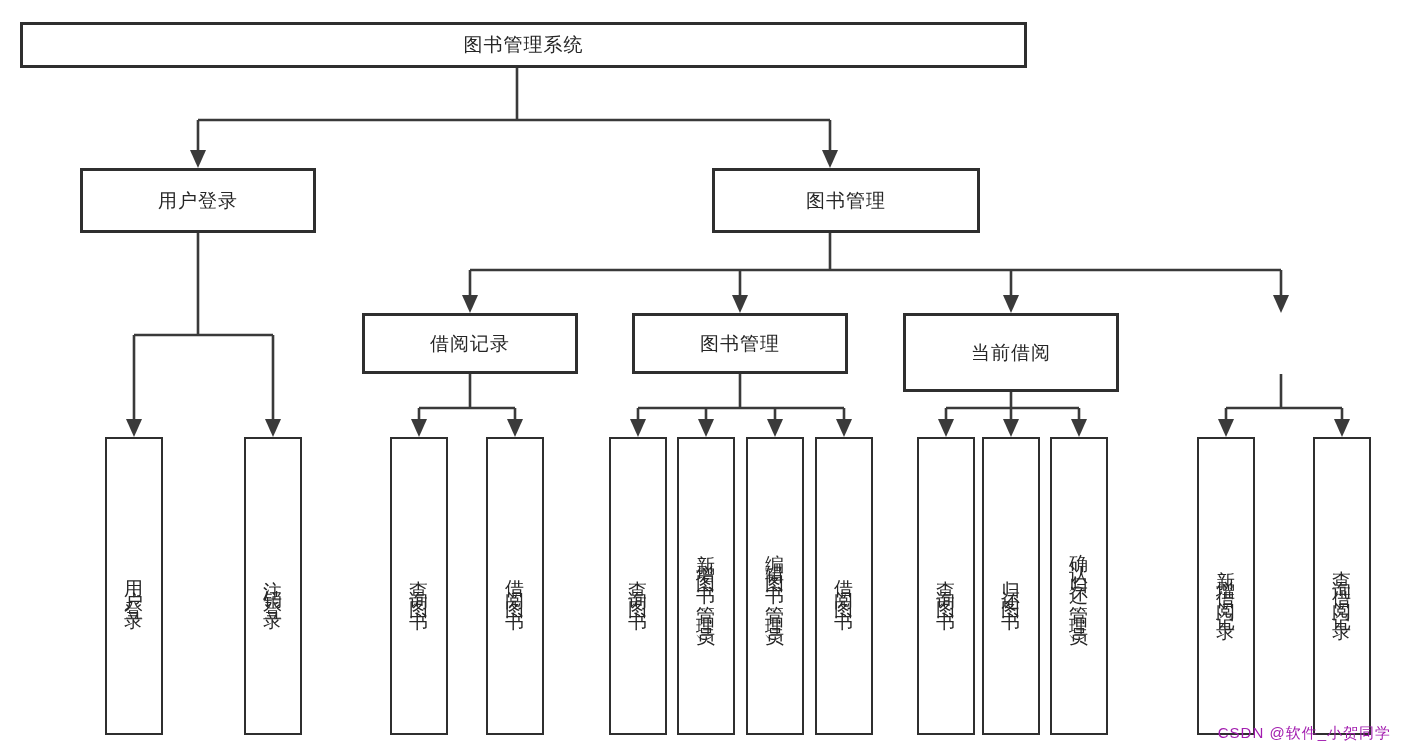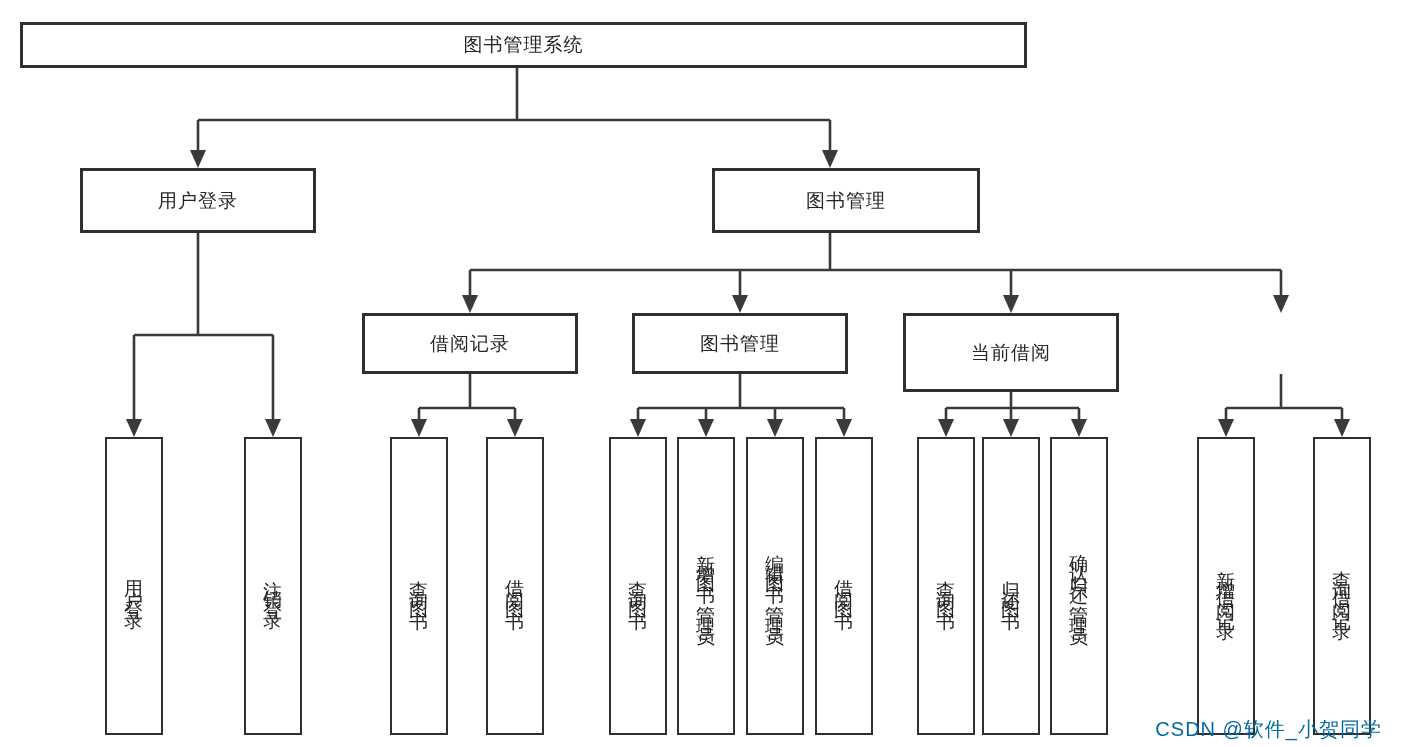--- a/index.html
+++ b/index.html
@@ -37,25 +37,25 @@
   .box.v .lbl {
     writing-mode: vertical-rl;
     text-orientation: mixed;
     letter-spacing: 0.55em;
     font-size: 19px;
     line-height: 1;
     white-space: normal;
   }
   #watermark {
     position: absolute;
-    right: 23px;
+    right: 14px;
     bottom: 4px;
     z-index: 3;
-    color: #0369a1;
-    font-size: 20px;
+    color: #a21caf;
+    font-size: 15px;
     letter-spacing: 1px;
   }
 </style>
 </head>
 <body>
 
 <div id="stage">
 
   <svg id="connectors" viewBox="0 0 1405 747" xmlns="http://www.w3.org/2000/svg">
     <g stroke="#3a3a3a" stroke-width="2.6" fill="none">

